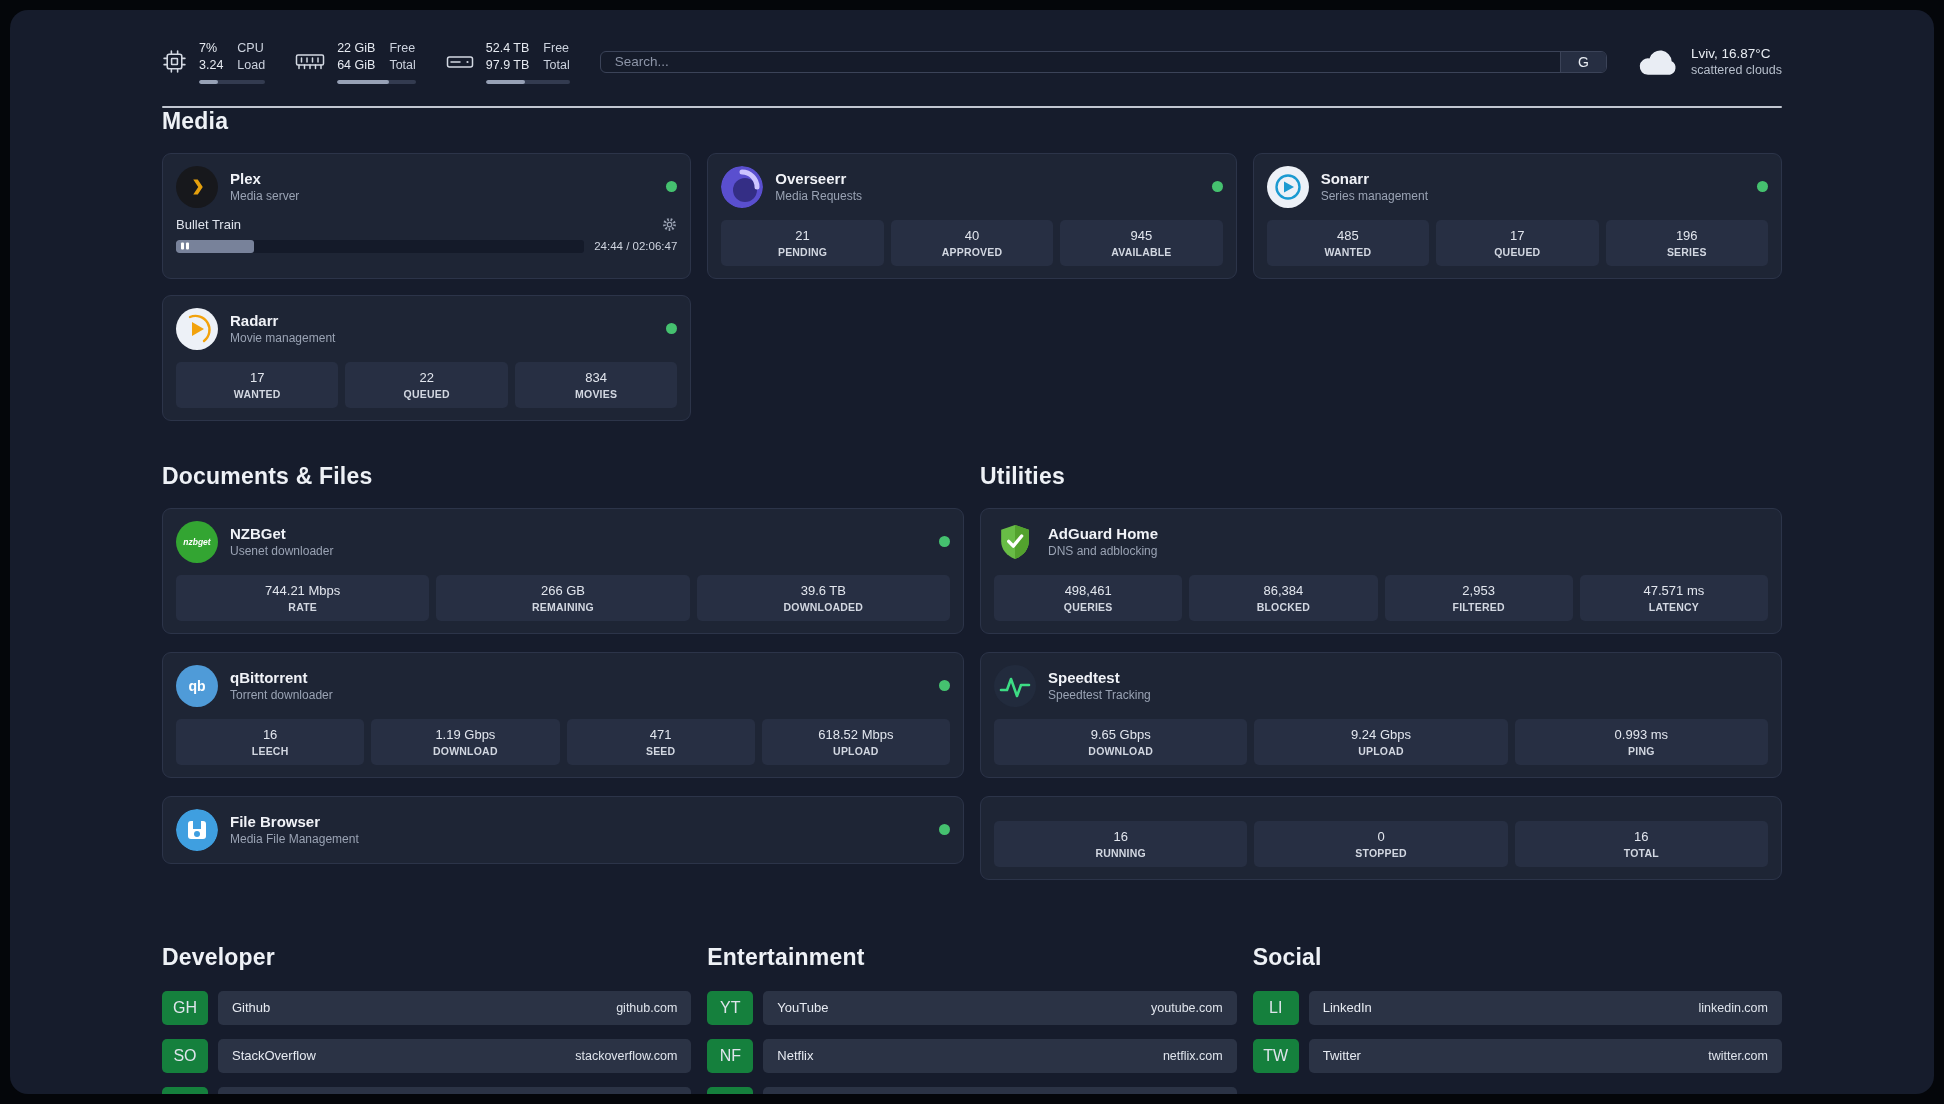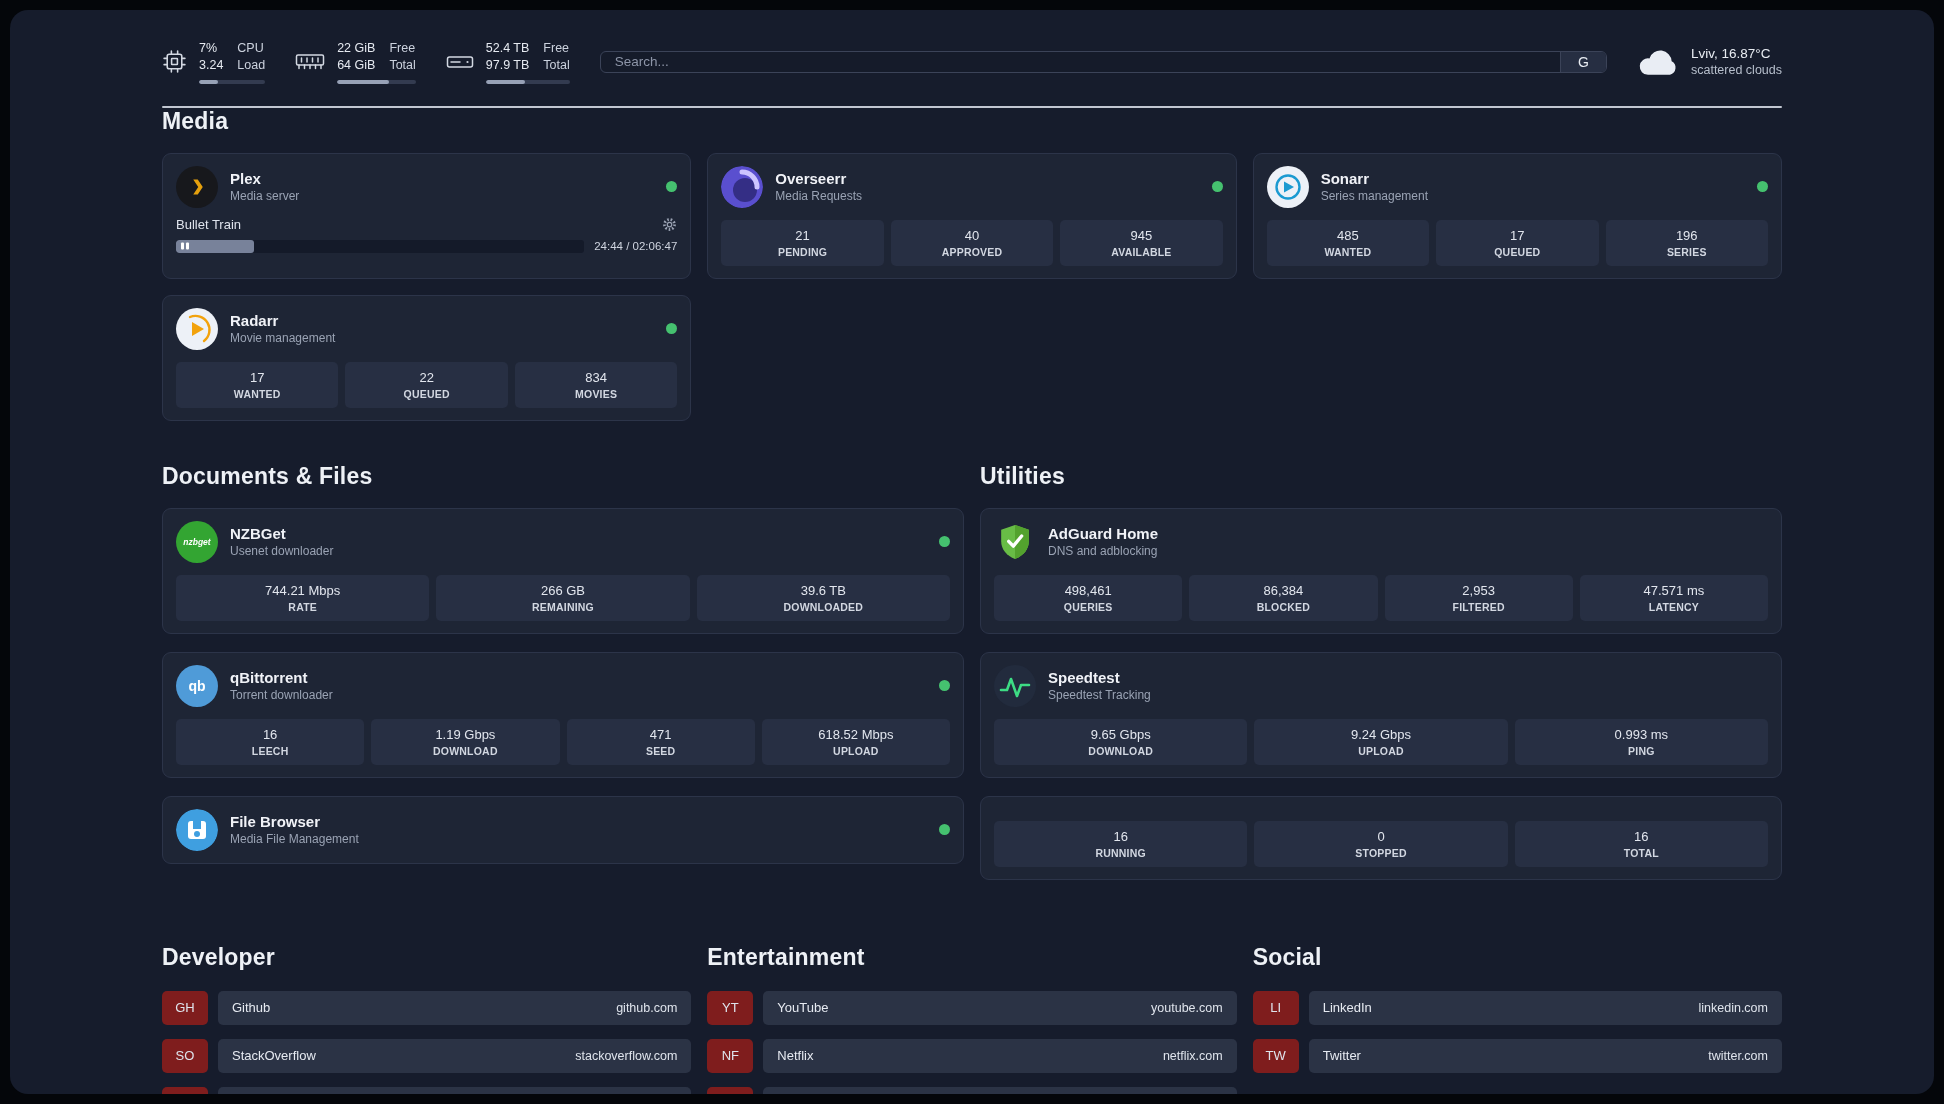--- a/index.html
+++ b/index.html
@@ -62,21 +62,21 @@
   .icon-plex{background:#17181c}
   .icon-nzbget{background:#33a532}
   .icon-qbit{background:#4f9bd8}
   .icon-text{font-size:14px;font-weight:700;color:#fff}
   .icon-text-sm{font-size:8.5px;font-weight:700;font-style:italic;color:#fff}
 
   
   .bookmarks{display:grid;grid-template-columns:repeat(3,1fr);gap:16px;margin-top:64px;padding-bottom:44px;align-items:start}
   .bm-group h2.section-heading{margin-bottom:20px}
   .bm-row{display:flex;align-items:stretch;gap:10px;height:34px;margin-bottom:14px;cursor:pointer}
-  .bm-abbr{width:46px;flex:none;background:#7f1d1d;border-radius:5px;display:flex;align-items:center;justify-content:center;font-size:13px;color:#dfe4ec}
+  .bm-abbr{width:46px;flex:none;background:#15803d;border-radius:5px;display:flex;align-items:center;justify-content:center;font-size:16px;color:#dfe4ec}
   .bm-bar{flex:1;background:#2b3345;border-radius:5px;display:flex;align-items:center;justify-content:space-between;padding:0 14px;min-width:0}
   .bm-name{font-size:13px;color:#e6eaf1;white-space:nowrap}
   .bm-url{font-size:12.5px;color:#dfe4ec;white-space:nowrap}
 </style>
 </head>
 <body>
 
 <div class="frame">
 <div class="dashboard">
 <div class="content">

